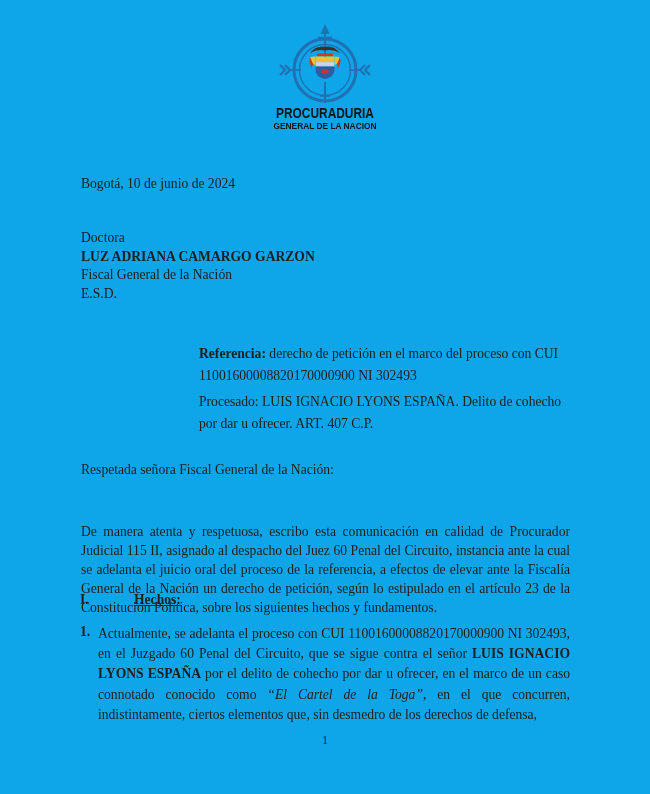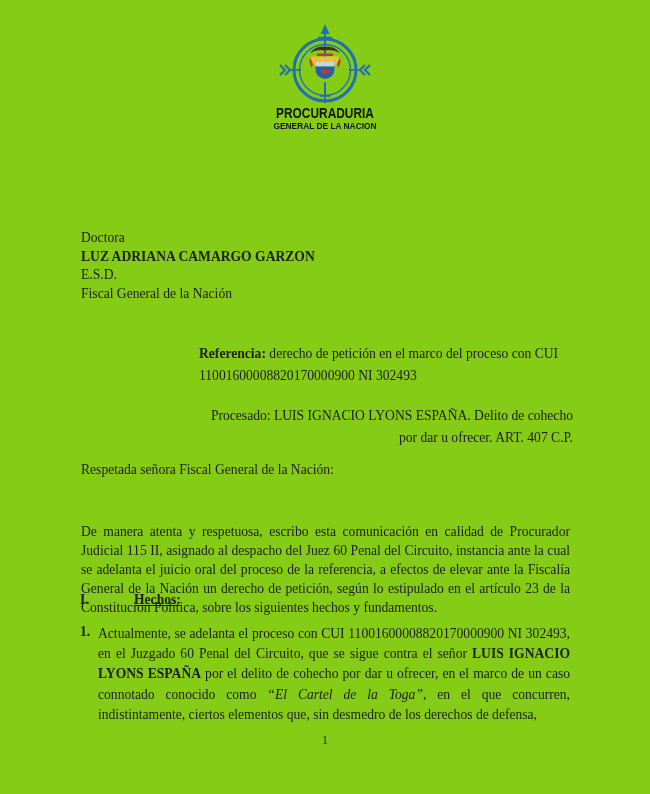--- a/index.html
+++ b/index.html
@@ -1,21 +1,21 @@
 <!DOCTYPE html>
 <html><head>
 <meta charset="utf-8">
 <style>
   * { margin: 0; padding: 0; box-sizing: border-box; }
   html, body { background: #ffffff; }
   .page {
     position: relative;
     width: 650px;
     height: 794px;
-    background: #84cc16;
+    background: #0ea5e9;
     font-family: "Liberation Serif", "DejaVu Serif", serif;
     color: #202020;
     overflow: hidden;
     margin: 0 auto;
   }
   .abs { position: absolute; }
 
   
   .seal-wrap { left: 0; right: 0; top: 24px; text-align: center; }
   .seal-svg { display: block; margin: 0 auto; }
@@ -33,21 +33,21 @@
     transform: scaleX(0.88); transform-origin: center; color: #141414;
     white-space: nowrap;
   }
 
   
   .fs { font-size: 13.6px; }
   .date-line { left: 81px; top: 176px; }
   .recipient { left: 81px; top: 229px; line-height: 18.6px; }
   .bold { font-weight: bold; }
   .reference { left: 199px; top: 343px; width: 374px; line-height: 22px; }
-  .reference .ref-p2 { margin-top: 18px; text-align: right; }
+  .reference .ref-p2 { margin-top: 4px; }
   .greeting { left: 81px; top: 462px; }
   .intro {
     left: 81px; top: 486px; width: 489px;
     line-height: 19px; text-align: justify; margin-top: 36px;
   }
   .section-numeral { left: 80px; top: 592px; font-weight: bold; }
   .section-title { left: 134px; top: 592px; font-weight: bold; text-decoration: underline; }
   .item-number { left: 80px; top: 624px; font-weight: bold; }
   .item-text {
     left: 98px; top: 624px; width: 472px;
@@ -103,26 +103,27 @@
         <rect x="38.5" y="32.5" width="19" height="5" fill="#eec137"></rect>
         <rect x="38.5" y="37.5" width="19" height="5" fill="#c9d3e2"></rect>
         <path d="M38.5,42.5 h19 v3 q0,7.5 -9.5,9.5 q-9.5,-2 -9.5,-9.5 Z" fill="#2b5ea7"></path>
         <ellipse cx="48" cy="47.5" rx="4" ry="2" fill="#c33a2c"></ellipse>
       </g>
     </svg>
   </div>
   <div class="abs logo-line1">PROCURADURIA</div>
   <div class="abs logo-line2">GENERAL DE LA NACION</div>
 
+  <p class="abs fs date-line">Bogotá, 10 de junio de 2024</p>
 
   <div class="abs fs recipient">
     <p>Doctora</p>
     <p class="bold">LUZ ADRIANA CAMARGO GARZON</p>
+    <p>Fiscal General de la Nación</p>
     <p>E.S.D.</p>
-    <p>Fiscal General de la Nación</p>
   </div>
 
   <div class="abs fs reference">
     <p><strong>Referencia:</strong><span> derecho de petición en el marco del proceso con CUI 11001600008820170000900 NI 302493</span></p>
     <p class="ref-p2">Procesado: LUIS IGNACIO LYONS ESPAÑA. Delito de cohecho por dar u ofrecer. ART. 407 C.P.</p>
   </div>
 
   <p class="abs fs greeting">Respetada señora Fiscal General de la Nación:</p>
 
   <p class="abs fs intro">De manera atenta y respetuosa, escribo esta comunicación en calidad de Procurador Judicial 115 II, asignado al despacho del Juez 60 Penal del Circuito, instancia ante la cual se adelanta el juicio oral del proceso de la referencia, a efectos de elevar ante la Fiscalía General de la Nación un derecho de petición, según lo estipulado en el artículo 23 de la Constitución Política, sobre los siguientes hechos y fundamentos.</p>

